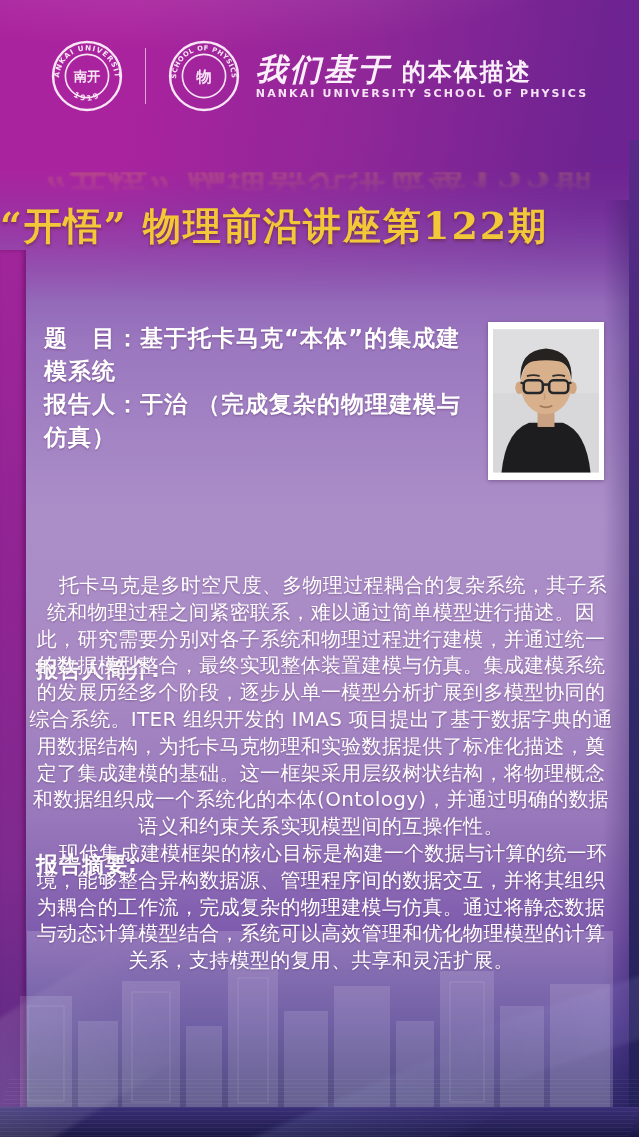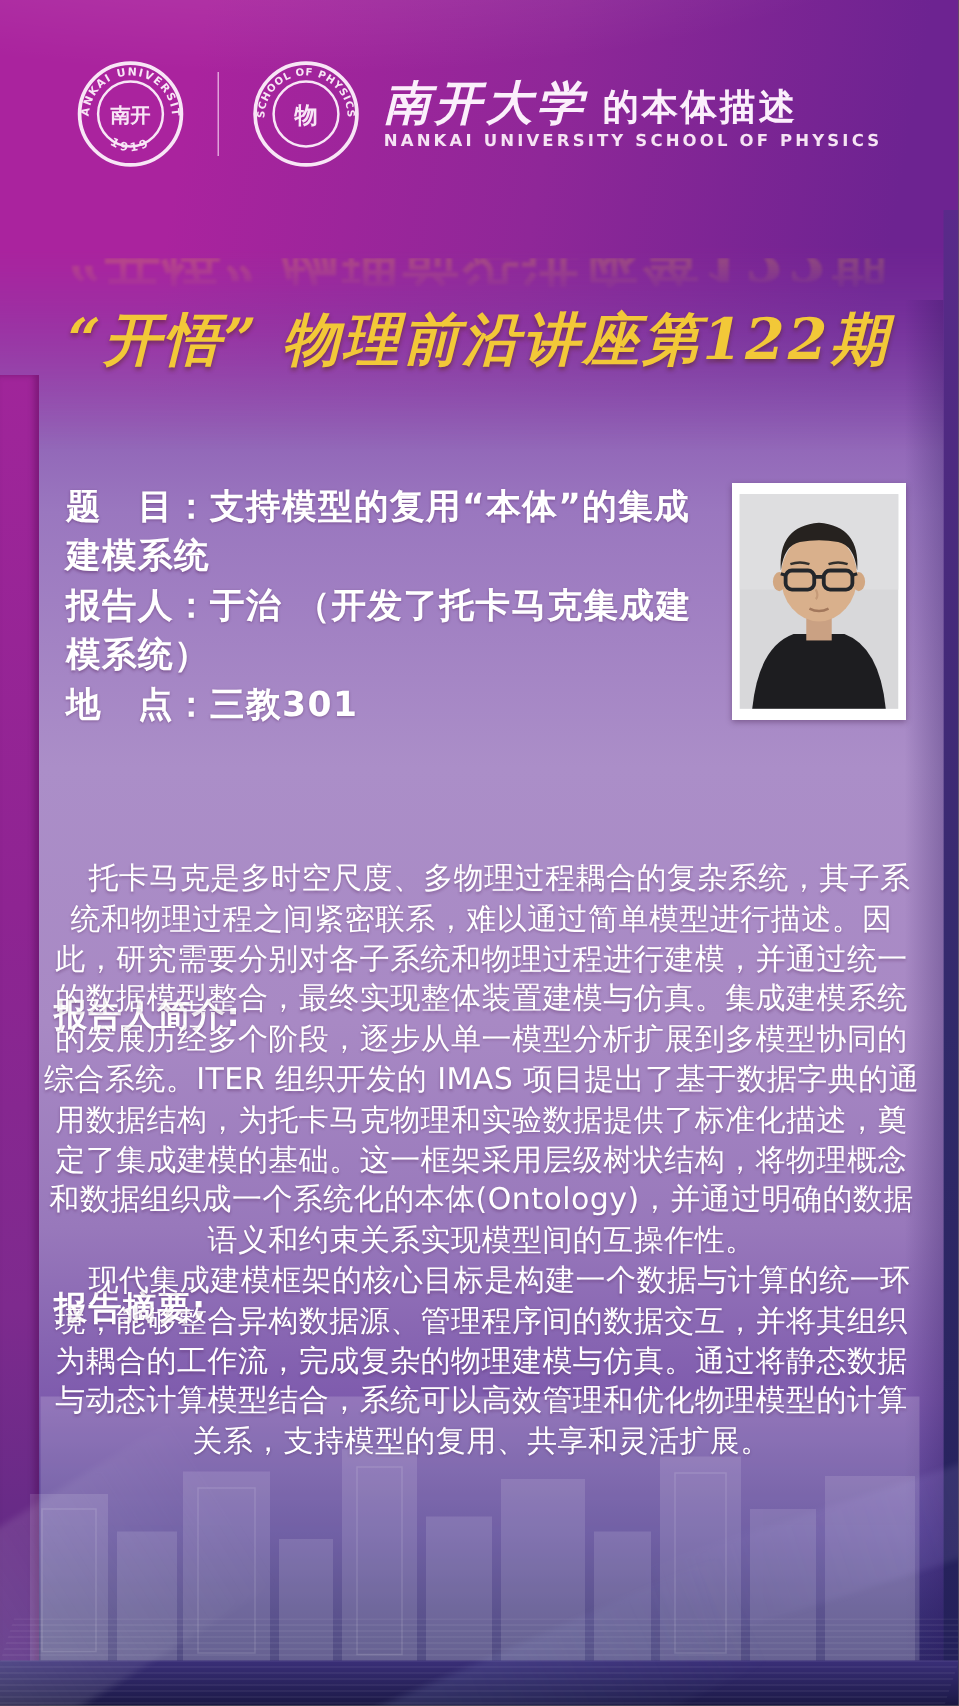--- a/index.html
+++ b/index.html
@@ -45,23 +45,23 @@
   
   .header{position:absolute;top:40px;left:0;width:100%;display:flex;justify-content:center;align-items:center;gap:16px;}
   .seal{width:72px;height:72px;flex:0 0 auto;}
   .header-divider{width:1px;height:56px;background:rgba(255,230,250,.65);margin:0 6px;}
   .header-text{display:flex;flex-direction:column;line-height:1.1;}
   .header-cn{display:flex;align-items:baseline;gap:10px;}
   .uni-cn{font-size:31px;font-weight:bold;font-style:italic;letter-spacing:3px;color:#fbeffb;}
   .school-cn{font-size:24px;font-weight:bold;letter-spacing:2px;color:#fbeffb;}
   .school-en{font-size:11px;font-weight:bold;letter-spacing:2.1px;margin-top:2px;color:#f6e3f4;}
   
-  .title{position:absolute;top:129px;left:0;width:100%;text-align:center;
+  .title{position:absolute;top:129px;left:0;width:100%;text-align:left;
     font-family:"DejaVu Serif",serif;font-weight:bold;font-size:38px;letter-spacing:2px;
-    color:#f2c838;text-shadow:0 2px 3px rgba(80,30,10,.45);font-style:italic;}
+    color:#f2c838;text-shadow:0 2px 3px rgba(80,30,10,.45);}
   .title-reflection{position:absolute;top:172px;left:0;width:100%;height:26px;overflow:hidden;
     text-align:center;font-family:"DejaVu Serif",serif;font-weight:bold;font-size:38px;letter-spacing:2px;
     color:#f2c838;transform:scaleY(-1);opacity:.20;filter:blur(1px);
     -webkit-mask-image:linear-gradient(to bottom,transparent 10%,#000 95%);
     mask-image:linear-gradient(to bottom,transparent 10%,#000 95%);}
   
   .info{position:absolute;top:199px;left:44px;width:560px;display:flex;align-items:flex-start;}
   .info-text{flex:1 1 auto;font-size:23px;font-weight:bold;line-height:33px;letter-spacing:1px;
     text-shadow:0 1px 2px rgba(60,10,60,.35);}
   .photo-frame{flex:0 0 auto;width:106px;height:148px;background:#fff;padding:5px;margin-left:6px;
@@ -144,35 +144,34 @@
       </defs>
       <circle cx="35" cy="35" r="33" fill="none" stroke="#f8e6f6" stroke-width="2.4"></circle>
       <circle cx="35" cy="35" r="21" fill="none" stroke="#f8e6f6" stroke-width="1.6"></circle>
       <text fill="#f8e6f6" font-size="6.6" font-weight="bold" letter-spacing="0.5">
         <textPath href="#arc2t" startOffset="50%" text-anchor="middle">SCHOOL OF PHYSICS</textPath>
       </text>
       <text x="35" y="41" text-anchor="middle" fill="#f8e6f6" font-size="15" font-weight="bold">物</text>
     </svg>
     <div class="header-text">
       <div class="header-cn">
-        <span class="uni-cn">南开大学</span>
+        <span class="uni-cn">我们基于</span>
         <span class="school-cn">的本体描述</span>
       </div>
       <div class="school-en">NANKAI UNIVERSITY SCHOOL OF PHYSICS</div>
     </div>
   </div>
 
   <div class="title content">“开悟” 物理前沿讲座第122期</div>
   <div class="title-reflection">“开悟” 物理前沿讲座第122期</div>
 
   <div class="info content">
     <div class="info-text">
-      <div>题　目：支持模型的复用“本体”的集成建模系统</div>
-      <div>报告人：于治 （开发了托卡马克集成建模系统）</div>
-      <div>地　点：三教301</div>
+      <div>题　目：基于托卡马克“本体”的集成建模系统</div>
+      <div>报告人：于治 （完成复杂的物理建模与仿真）</div>
     </div>
     <div class="photo-frame">
       <svg viewBox="0 0 100 135">
         <rect x="0" y="0" width="100" height="135" fill="#d8d8da"></rect>
         <rect x="0" y="0" width="100" height="60" fill="#dedee0"></rect>
         <path d="M 8 135 Q 12 96 34 88 L 66 88 Q 88 96 92 135 Z" fill="#1d1d20"></path>
         <rect x="42" y="74" width="16" height="18" fill="#caa183"></rect>
         <ellipse cx="50" cy="52" rx="24" ry="28" fill="#d9b08c"></ellipse>
         <path d="M 26 48 Q 24 20 50 18 Q 76 20 74 48 Q 72 32 62 30 Q 50 28 38 30 Q 28 32 26 48 Z" fill="#26221f"></path>
         <ellipse cx="25" cy="55" rx="4" ry="6" fill="#d2a782"></ellipse>

